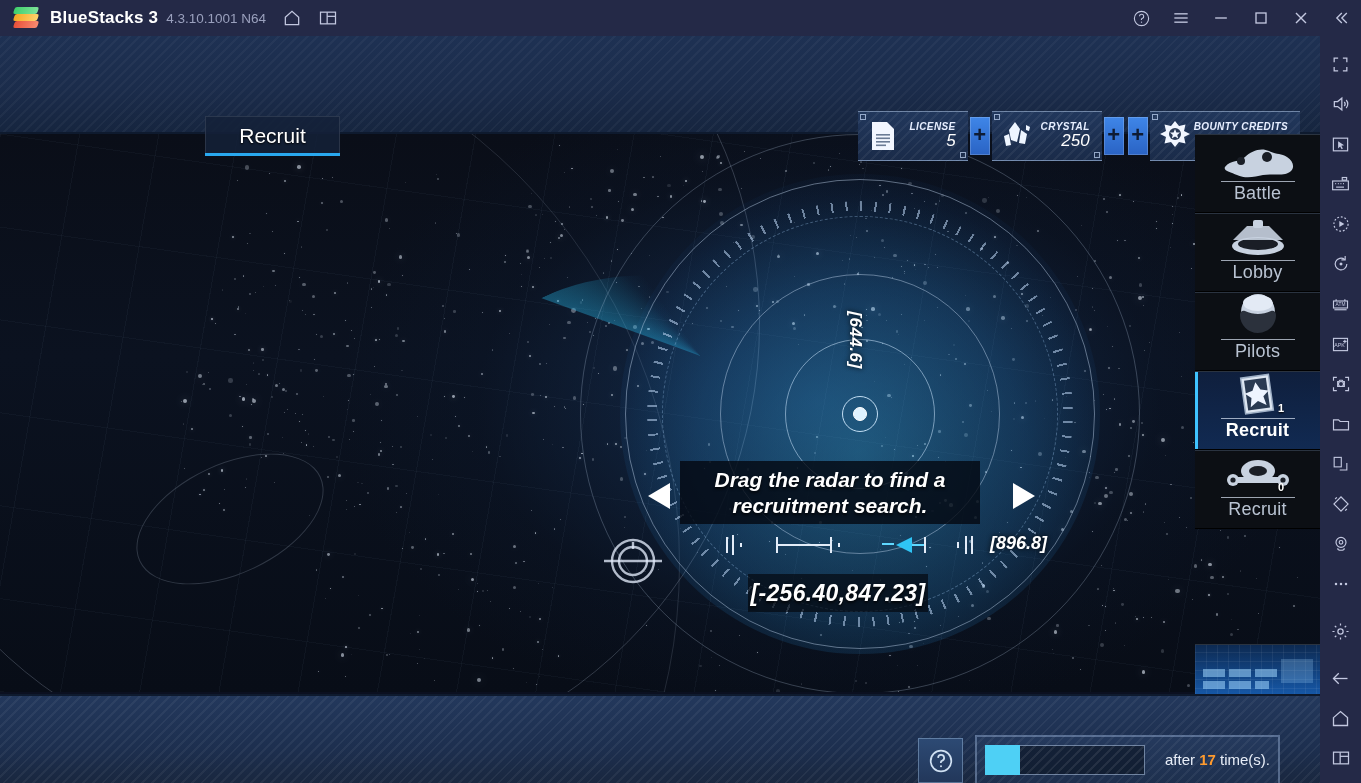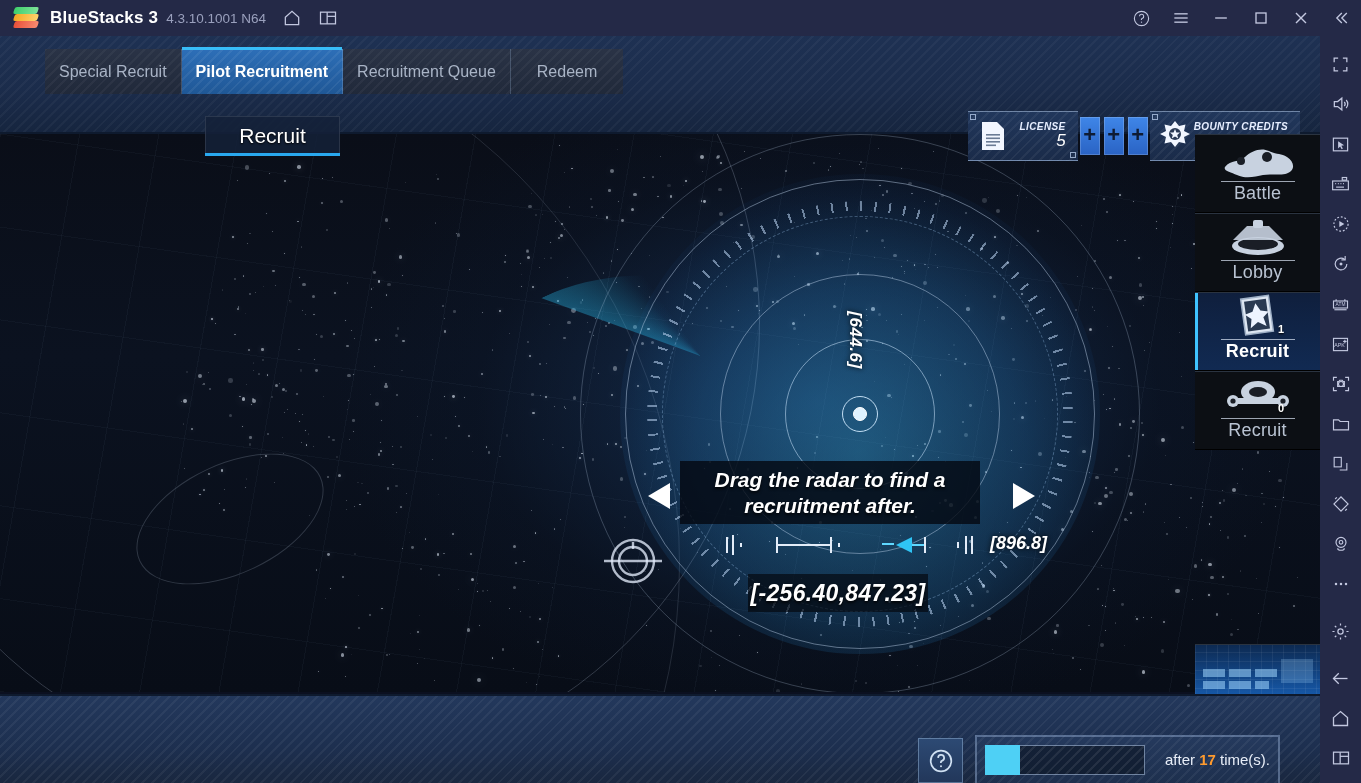--- a/index.html
+++ b/index.html
@@ -1175,21 +1175,21 @@
           <circle cx="39" cy="39" r="21"></circle>
             <circle cx="39" cy="39" r="14"></circle>
           <line x1="10" y1="39" x2="68" y2="39"></line>
             <line x1="39" y1="20" x2="39" y2="27"></line>
         </svg>
       </div>
 
       <div class="val-vert">[644.6]</div>
 
       <div class="tip-box">
-        <div class="t">Drag the radar to find a recruitment after.</div>
+        <div class="t">Drag the radar to find a recruitment search.</div>
       </div>
 
       <div class="arrow-l">
         <svg width="34" height="34" viewBox="0 0 34 34">
             <polygon points="26,4 26,30 4,17" fill="#ffffff"></polygon>
           </svg>
       </div>
       <div class="arrow-r">
         <svg width="34" height="34" viewBox="0 0 34 34">
             <polygon points="8,4 8,30 30,17" fill="#ffffff"></polygon>
@@ -1244,20 +1244,34 @@
               </g>
             </svg>
           </div>
           <div class="res-txt">
             <div class="res-name">LICENSE</div>
             <div class="res-val">5</div>
           </div>
         </div>
         <div class="res-plus">
           <span>+</span>
+        </div>
+        <div class="res-box">
+          <div class="res-ico">
+            <svg width="34" height="32" viewBox="0 0 34 32" fill="#eef5ff">
+              <polygon points="15,2 20,9 17,22 11,20 9,10"></polygon>
+              <polygon points="21,10 27,14 25,24 19,23"></polygon>
+              <polygon points="4,16 9,14 11,25 6,26"></polygon>
+              <polygon points="26,5 30,7 29,11 26,10"></polygon>
+            </svg>
+          </div>
+          <div class="res-txt">
+            <div class="res-name">CRYSTAL</div>
+            <div class="res-val">250</div>
+          </div>
         </div>
         <div class="res-plus">
           <span>+</span>
         </div>
         <div class="res-plus">
           <span>+</span>
         </div>
         <div class="res-box">
           <div class="res-ico">
             <svg width="34" height="32" viewBox="0 0 34 32" fill="#f1f6ff">
@@ -1289,20 +1303,31 @@
           <div class="ic">
             <svg width="70" height="40" viewBox="0 0 70 40" fill="#c8d2e0">
               <ellipse cx="35" cy="28" rx="26" ry="9"></ellipse>
               <ellipse cx="35" cy="26" rx="20" ry="6" fill="#1a1e26"></ellipse>
               <path d="M10 22 L24 8 L46 8 L60 22 Z" opacity=".9"></path>
               <rect x="30" y="2" width="10" height="8" rx="2"></rect>
             </svg>
           </div>
           <div class="ln"></div>
           <div class="lb">Lobby</div>
+        </div>
+        <div class="gm-item">
+          <div class="ic">
+            <svg width="52" height="44" viewBox="0 0 52 44" fill="#c8d2e0">
+              <ellipse cx="26" cy="19" rx="17" ry="18"></ellipse>
+              <path d="M8 22c0 10 8 18 18 18s18-8 18-18c0-3-2-5-5-4-4 2-9 3-13 3s-9-1-13-3c-3-1-5 1-5 4z" fill="#2b313c"></path>
+              <ellipse cx="26" cy="10" rx="15" ry="8" fill="#e3eaf5"></ellipse>
+            </svg>
+          </div>
+          <div class="ln"></div>
+          <div class="lb">Pilots</div>
         </div>
         <div class="gm-item active">
           <div class="ic">
             <svg width="42" height="44" viewBox="0 0 42 44" fill="none">
               <g transform="rotate(-8 21 22)">
                 <rect x="6" y="4" width="28" height="36" fill="#dde6f2" stroke="#9fb0c6" stroke-width="1.5"></rect>
                 <rect x="9" y="7" width="22" height="30" fill="#2a3a52"></rect>
                 <path d="M20 10l4 8 8 2-6 5 2 9-8-5-8 5 2-9-6-5 8-2z" fill="#eef4ff"></path>
               </g>
             </svg>
@@ -1337,34 +1362,20 @@
       <div class="blk" style="left:60px;top:36px;width:14px;height:8px;"></div>
       <div class="blk" style="left:86px;top:14px;width:32px;height:24px;opacity:.45;"></div>
       <div class="blk" style="left:8px;top:52px;width:110px;height:2px;opacity:.7;"></div>
       <div class="blk" style="left:14px;top:58px;width:4px;height:12px;"></div>
       <div class="blk" style="left:26px;top:58px;width:4px;height:12px;"></div>
       <div class="blk" style="left:40px;top:58px;width:4px;height:12px;"></div>
       <div class="teeth"></div>
     </div>
 
     <div class="hud-bot"></div>
-    <div class="tabs" id="tabs">
-        <div class="tab">
-          <span>Special Recruit</span>
-        </div>
-        <div class="tab active">
-          <span>Pilot Recruitment</span>
-        </div>
-        <div class="tab">
-          <span>Recruitment Queue</span>
-        </div>
-        <div class="tab wide">
-          <span>Redeem</span>
-        </div>
-      </div>
 
     <div class="help-btn">
       <svg width="26" height="26" viewBox="0 0 24 24" fill="none" stroke="#cfe0f2" stroke-width="1.6">
         <circle cx="12" cy="12" r="9.5"></circle>
           <path d="M9.3 9.1a2.8 2.8 0 1 1 3.5 2.8c-.6.2-.9.7-.9 1.3v.6"></path>
           <circle cx="12" cy="16.8" r=".9" fill="#cfe0f2" stroke="none"></circle>
       </svg>
     </div>
 
     <div class="prog-wrap">

